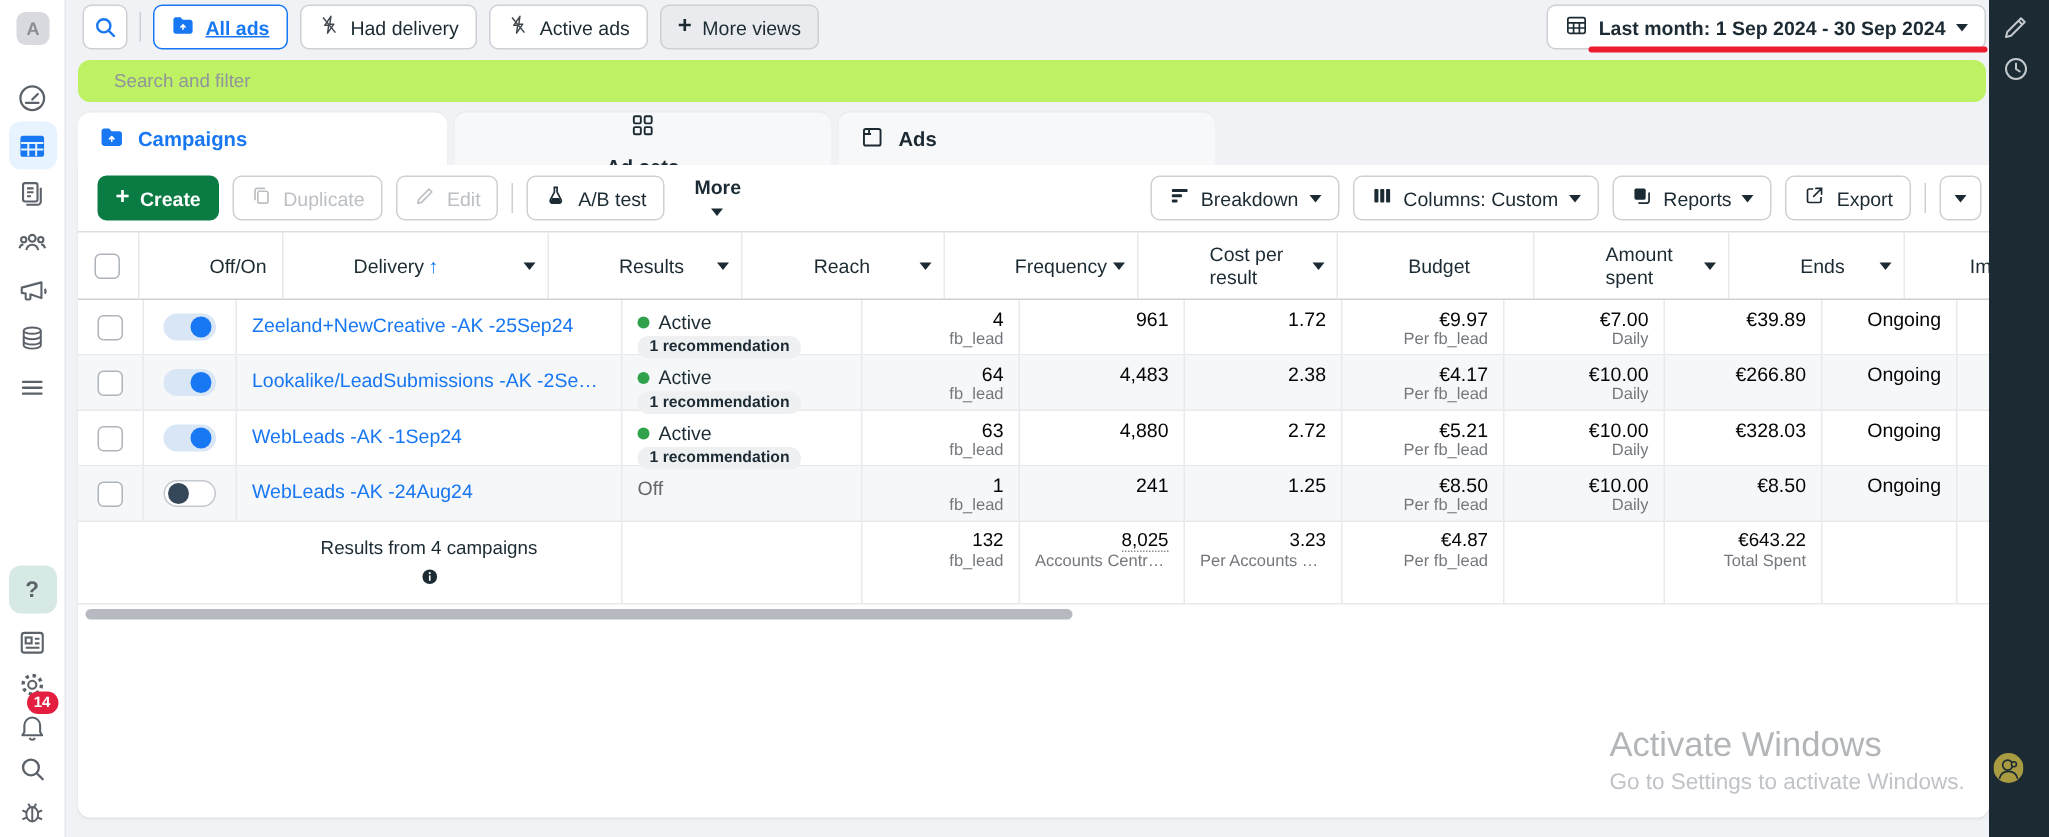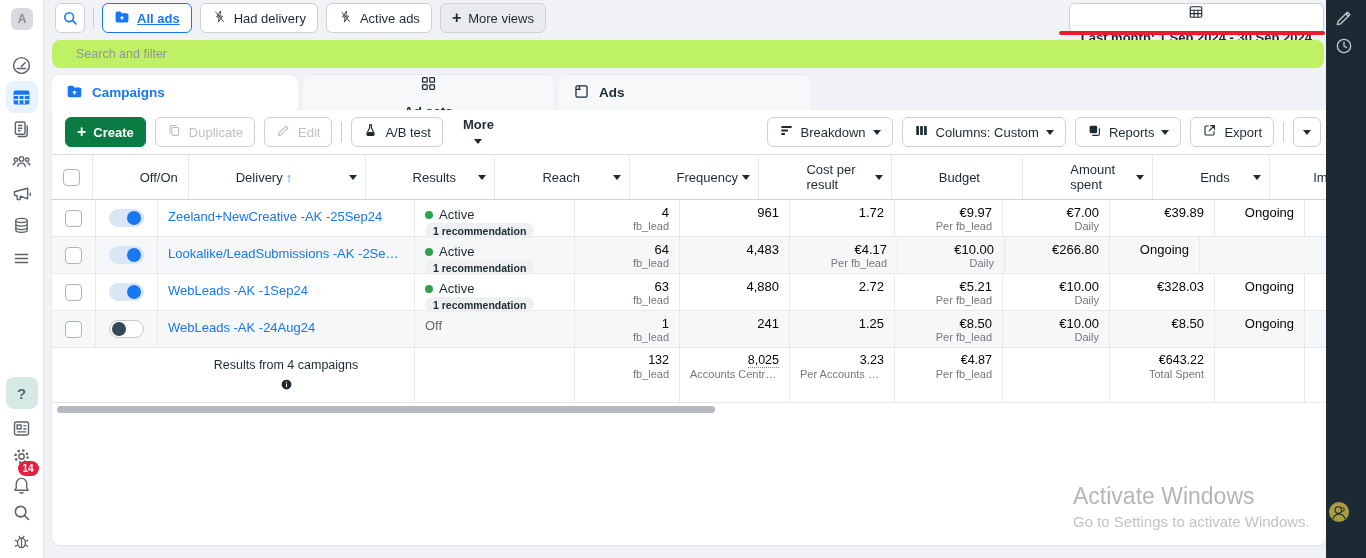--- a/index.html
+++ b/index.html
@@ -28,21 +28,21 @@
   
   .topbar { position:absolute; left:0; top:0; width:100%; height:36px; display:flex; align-items:center; }
   .tb-left { display:flex; align-items:center; gap:8px; margin-left:11px; }
   .btn { display:flex; align-items:center; gap:7px; height:30px; padding:0 11px; background:#fff; border:1px solid #ced0d4; border-radius:6px; font-size:13px; color:#1c2b33; cursor:pointer; white-space:nowrap; }
   .btn svg { flex:none; }
   .iconbtn { width:30px; padding:0; justify-content:center; }
   .vdiv { width:1px; height:20px; background:#ccd0d5; }
   .btn.sel-view { border-color:#1877f2; color:#1877f2; font-weight:bold;text-decoration:underline; }
   .btn.grayed { background:#e9ebee; }
   .date-wrap { position:absolute; right:2px; top:3px; }
-  .date-btn { font-weight:bold;flex-direction:column; }
+  .date-btn { font-weight:bold; }
   .red-underline { position:absolute; right:1px; top:31px; width:266px; height:4px; background:#ed1b2e; border-radius:3px; }
   .caret { width:0; height:0; border-left:4px solid transparent; border-right:4px solid transparent; border-top:5px solid #1c2b33; display:inline-block; }
 
   
   .filterbar { position:absolute; left:8px; top:40px; width:1272px; height:28px; background:#bef264; border:none; border-radius:8px; padding-left:24px; font-size:12.5px; color:#1c2b33; outline:none; font-family:inherit; }
   .filterbar::placeholder { color:#90949c; }
 
   
   .tabs { position:absolute; left:8px; top:75px; display:flex; gap:5px; height:35px; }
   .tab { display:flex; align-items:center; gap:9px; padding:0 14px; border-radius:8px 8px 0 0; background:#f7f8fa; font-size:13.5px; font-weight:bold; color:#1c2b33; cursor:pointer; box-shadow:0 -1px 1px rgba(0,0,0,0.03); }
@@ -450,20 +450,23 @@
       </div>
       <span class="pill">1 recommendation</span>
     </div>
     <div class="cell col-results num-cell">
               <div class="num">64</div>
               <div class="unit">fb_lead</div>
             </div>
     <div class="cell col-reach num-cell">
               <div class="num">4,483</div>
             </div>
+    <div class="cell col-freq num-cell">
+              <div class="num">2.38</div>
+            </div>
     <div class="cell col-cost num-cell">
               <div class="num">€4.17</div>
               <div class="unit">Per fb_lead</div>
             </div>
     <div class="cell col-budget num-cell">
               <div class="num">€10.00</div>
               <div class="unit">Daily</div>
             </div>
     <div class="cell col-spent num-cell">
               <div class="num">€266.80</div>

